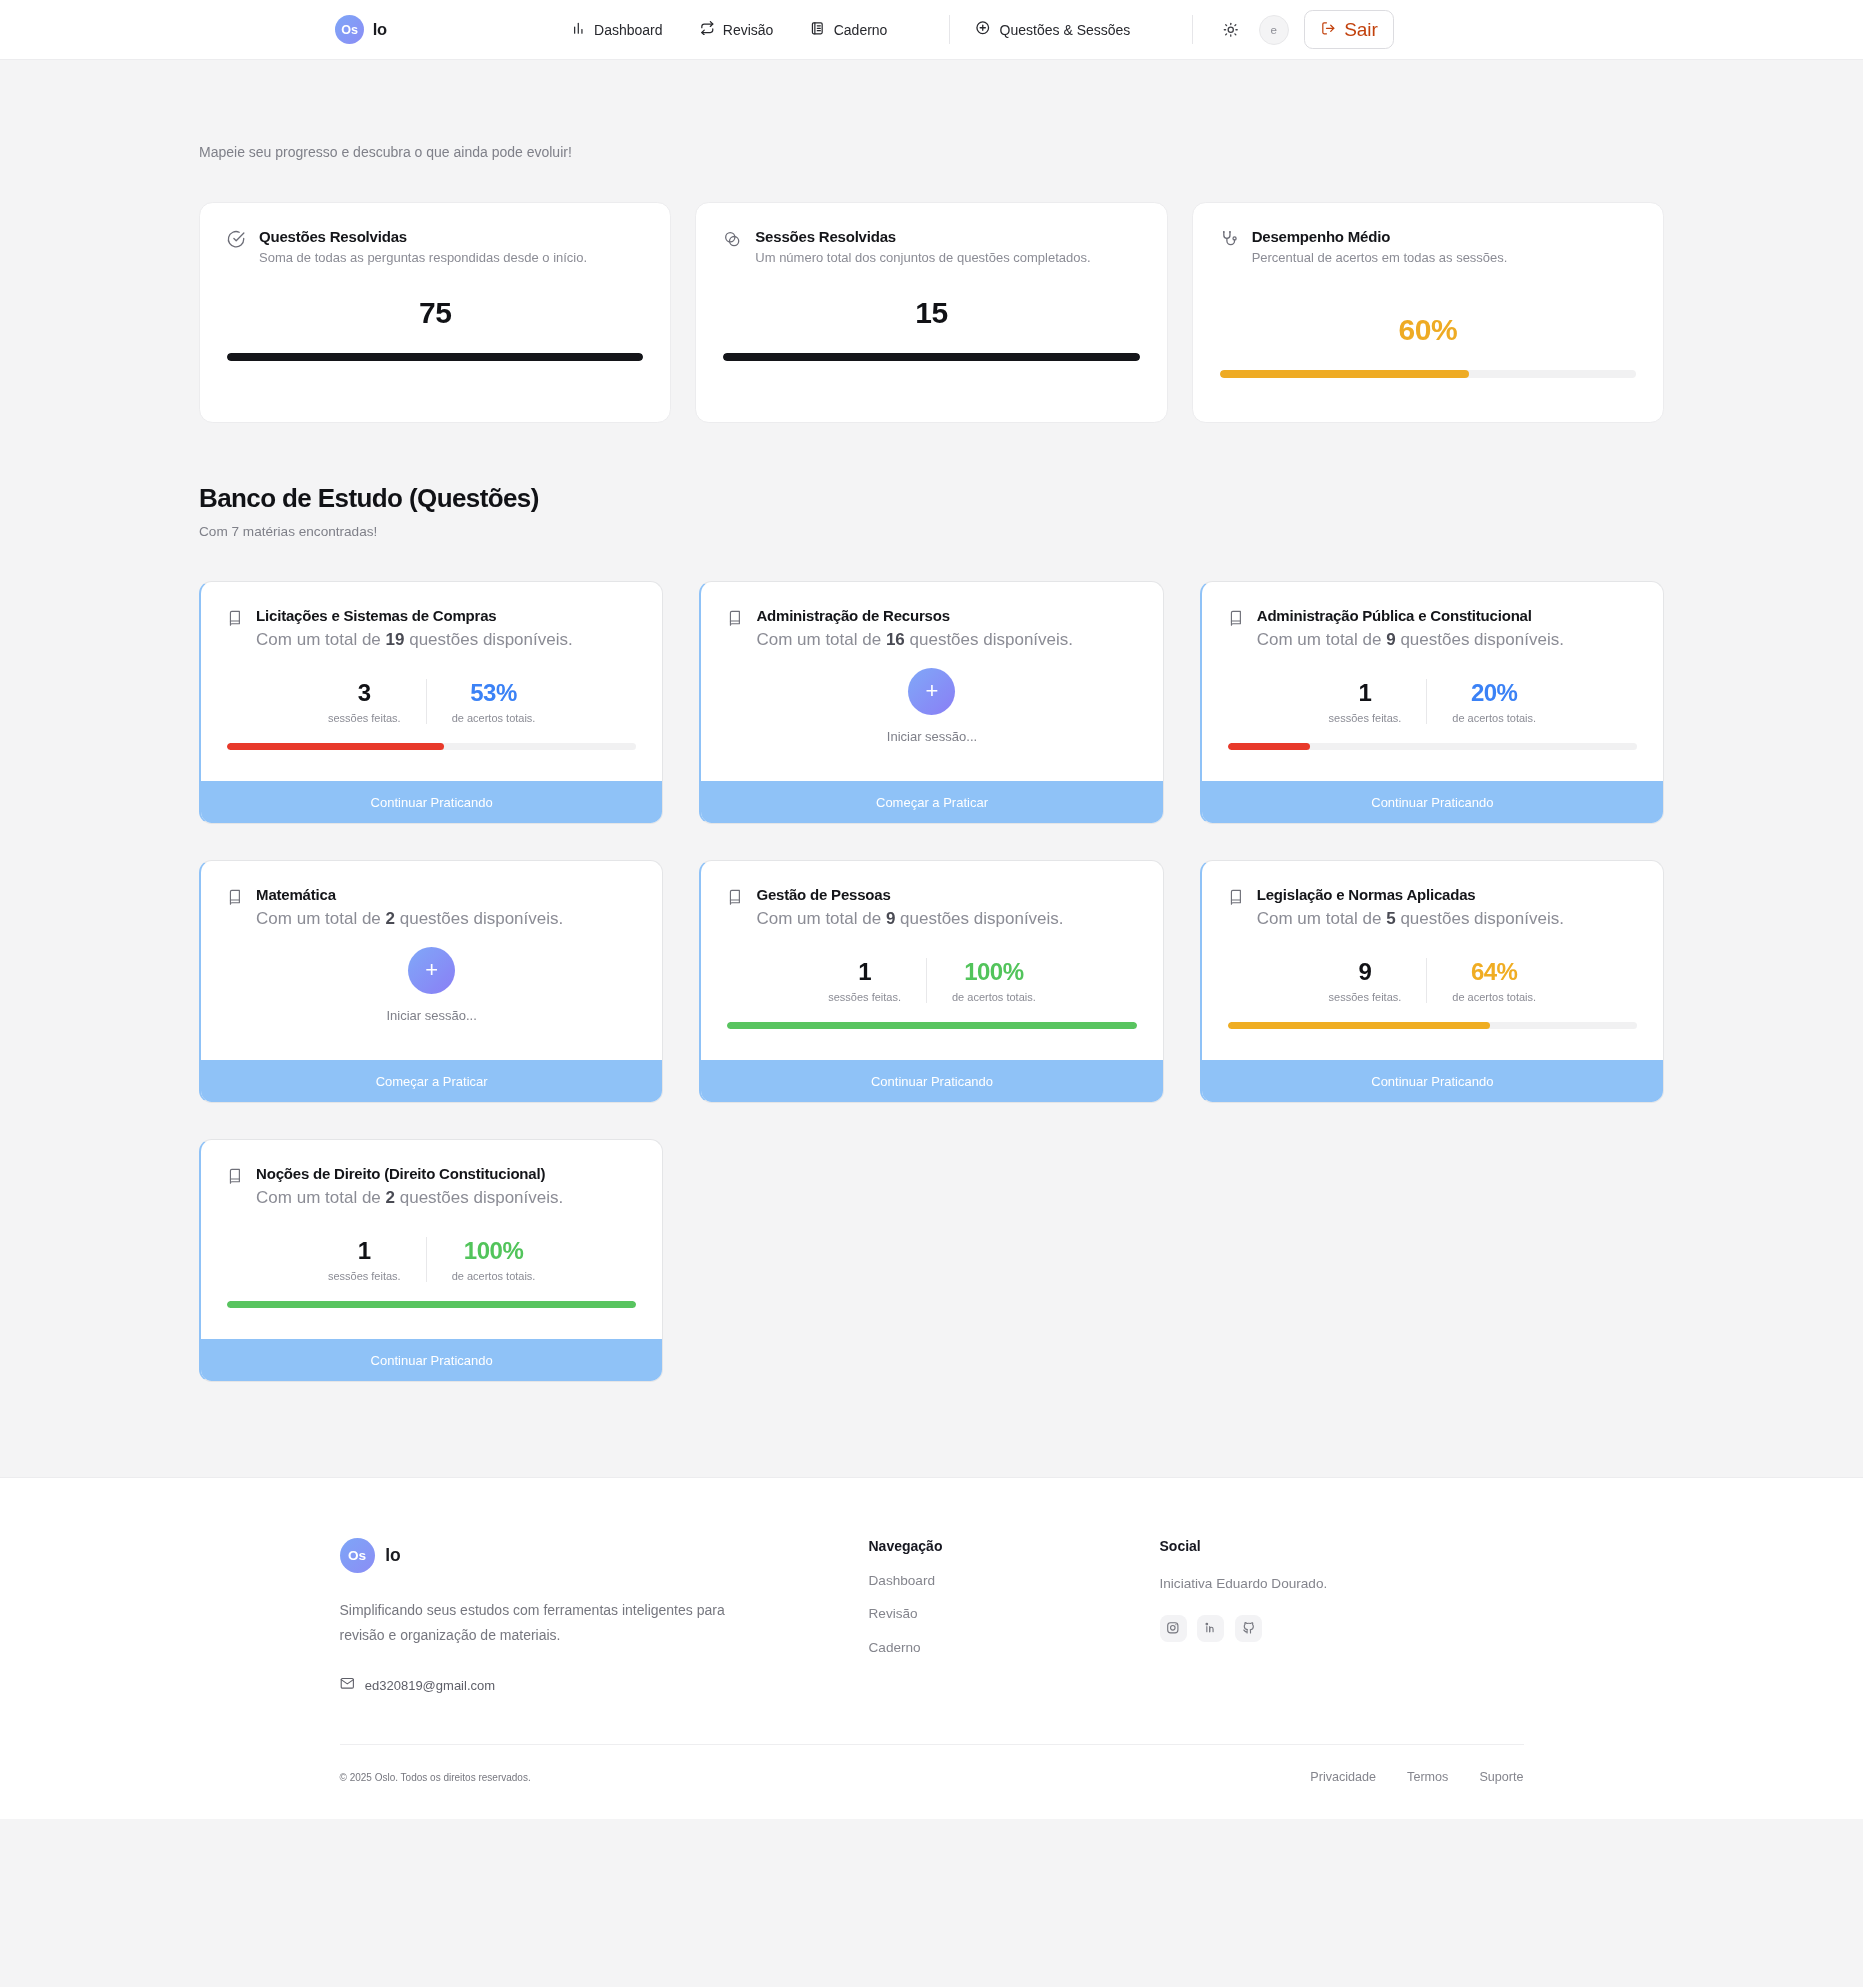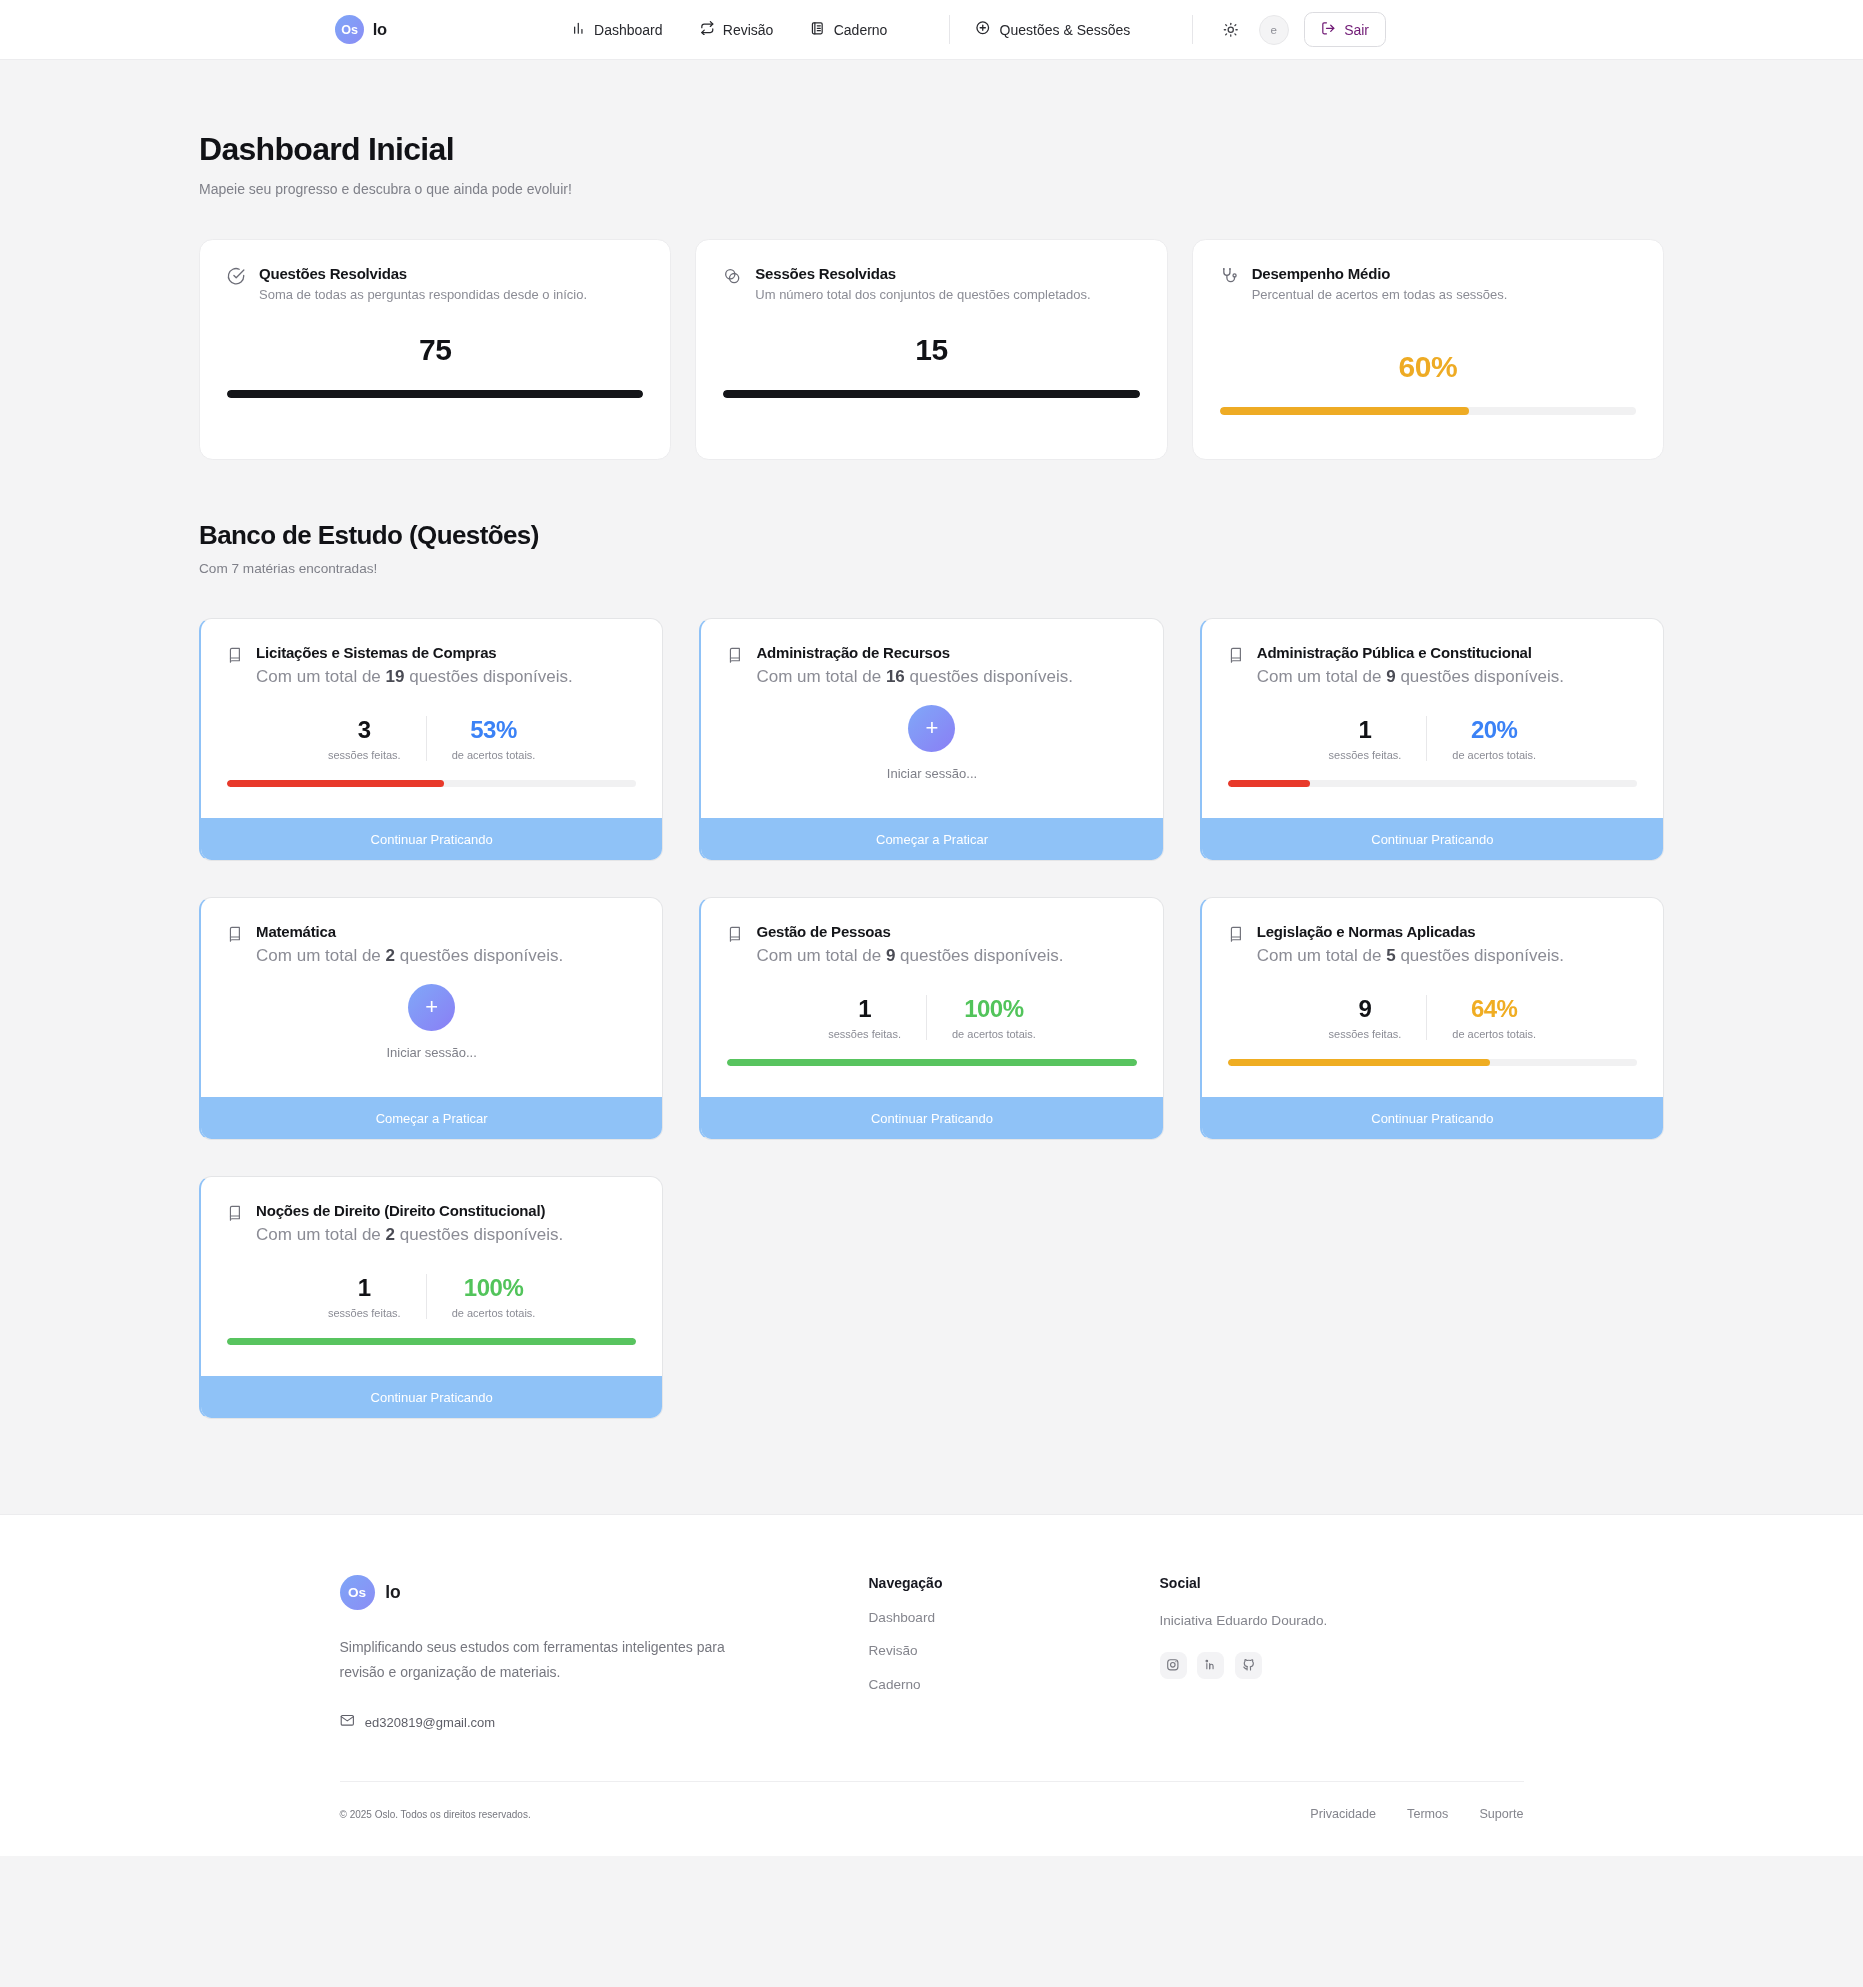--- a/index.html
+++ b/index.html
@@ -43,21 +43,21 @@
   }
   .avatar {
     width: 30px; height: 30px; border-radius: 50%; background: #f4f4f5;
     border: 1px solid #e8e8ea;
     display: flex; align-items: center; justify-content: center;
     font-size: 11.6px; color: #8c8d95;
   }
   .logout-btn {
     display: flex; align-items: flex-end; gap: 8.7px;
     border: 1px solid #dcdce0; border-radius: 8.7px;
-    padding: 7.8px 15.5px; font-size: 14px; color: #701a75;
+    padding: 7.8px 15.5px; font-size: 19px; color: #c2410c;
     background: #fff; cursor: pointer;
   }
 
   
   .page { width: 1465px; margin: 0 auto; padding-top: 71px; }
   .page-title { font-size: 32px; font-weight: 700; color: #111216; letter-spacing: -0.7px; }
   .page-sub { font-size: 14px; color: #7f8089; margin-top: 12.6px; }
 
   .stats-grid {
     display: grid; grid-template-columns: repeat(3, 1fr);
@@ -254,21 +254,20 @@
             </svg>
         </span>
         <span>Sair</span>
       </div>
     </div>
   </div>
 </div>
 
 <div class="page">
 
-  <h1 class="page-title">Dashboard Inicial</h1>
   <div class="page-sub">Mapeie seu progresso e descubra o que ainda pode evoluir!</div>
 
   <div class="stats-grid" id="stats-grid">
       <div class="stat-card">
         <div class="stat-head">
           <span class="stat-ico"><svg width="18.4" height="18.4" viewBox="0 0 24 24" fill="none" stroke="currentColor" stroke-width="1.7" stroke-linecap="round" stroke-linejoin="round">
               <path d="M21.8 11.1V12a10 10 0 1 1-5.9-9.1"></path>
               <polyline points="9 11 12 14 22 4"></polyline>
             </svg></span>
           <div>

